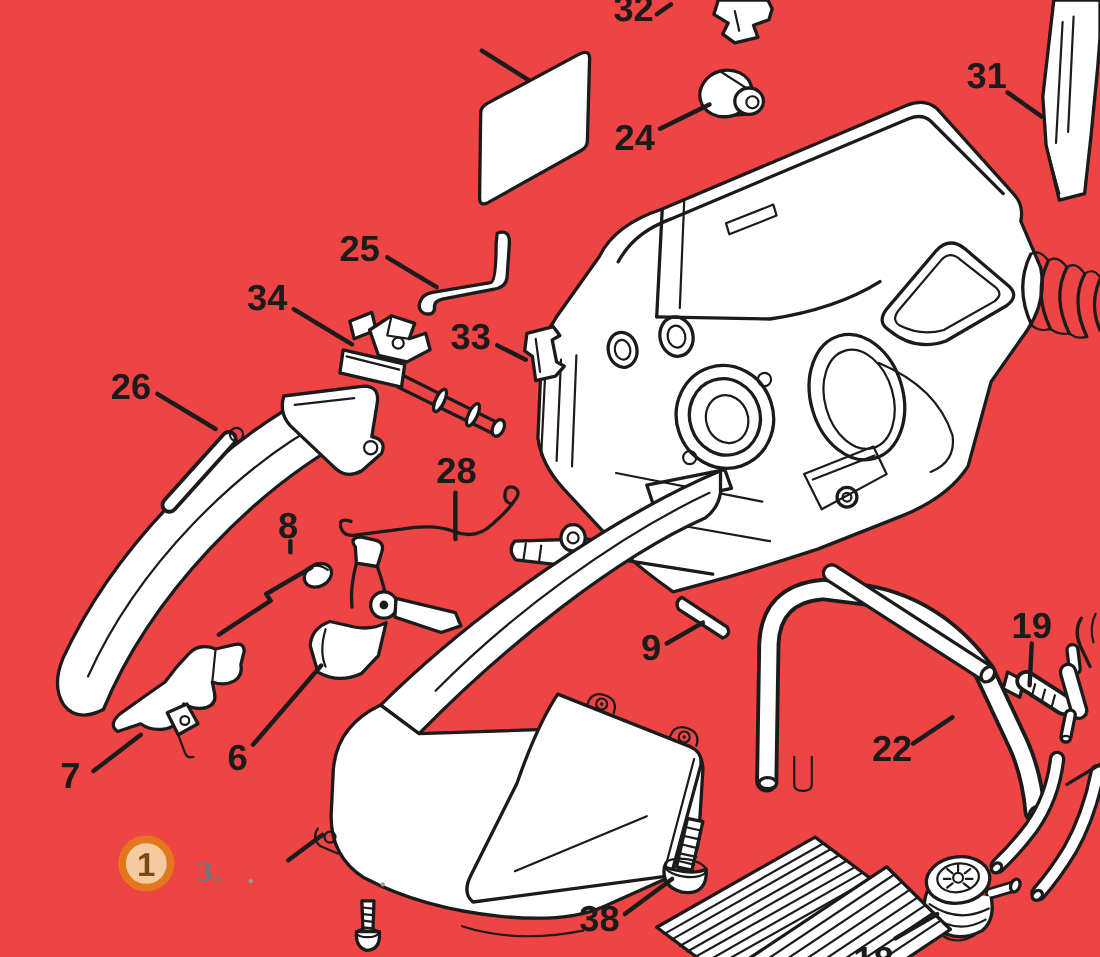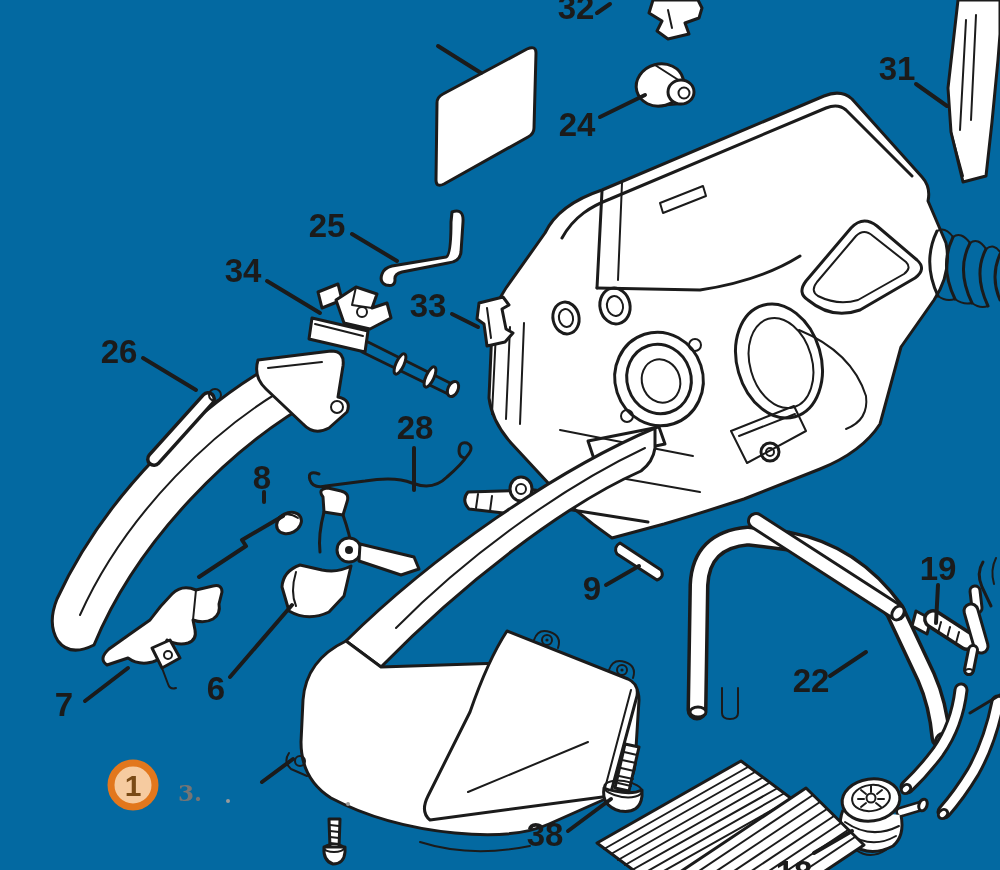--- a/index.html
+++ b/index.html
@@ -1,16 +1,16 @@
 <!DOCTYPE html>
 <html><head>
 <meta charset="utf-8">
 <style>
   html,body{margin:0;padding:0;background:#ffffff;}
-  .stage{position:relative;width:1000px;height:870px;background:#0369a1;overflow:hidden;
+  .stage{position:relative;width:1000px;height:870px;background:#ef4444;overflow:hidden;
          font-family:"Liberation Sans",sans-serif;}
   svg{position:absolute;left:0;top:0;}
   
   .s2{stroke:#1b1b1b;stroke-width:2;fill:none;stroke-linecap:round;stroke-linejoin:round}
   .s3{stroke:#1b1b1b;stroke-width:3;fill:none;stroke-linecap:round;stroke-linejoin:round}
   .s4{stroke:#1b1b1b;stroke-width:4;fill:none;stroke-linecap:round;stroke-linejoin:round}
   .fw{fill:#ffffff;stroke:#1b1b1b;stroke-width:3;stroke-linejoin:round}
   .tb{stroke:#1b1b1b;fill:none;stroke-linecap:round}
   .tw{stroke:#ffffff;fill:none;stroke-linecap:round}
   .lbl{font:700 33px "Liberation Sans",sans-serif;fill:#1b1b1b;text-anchor:middle}

